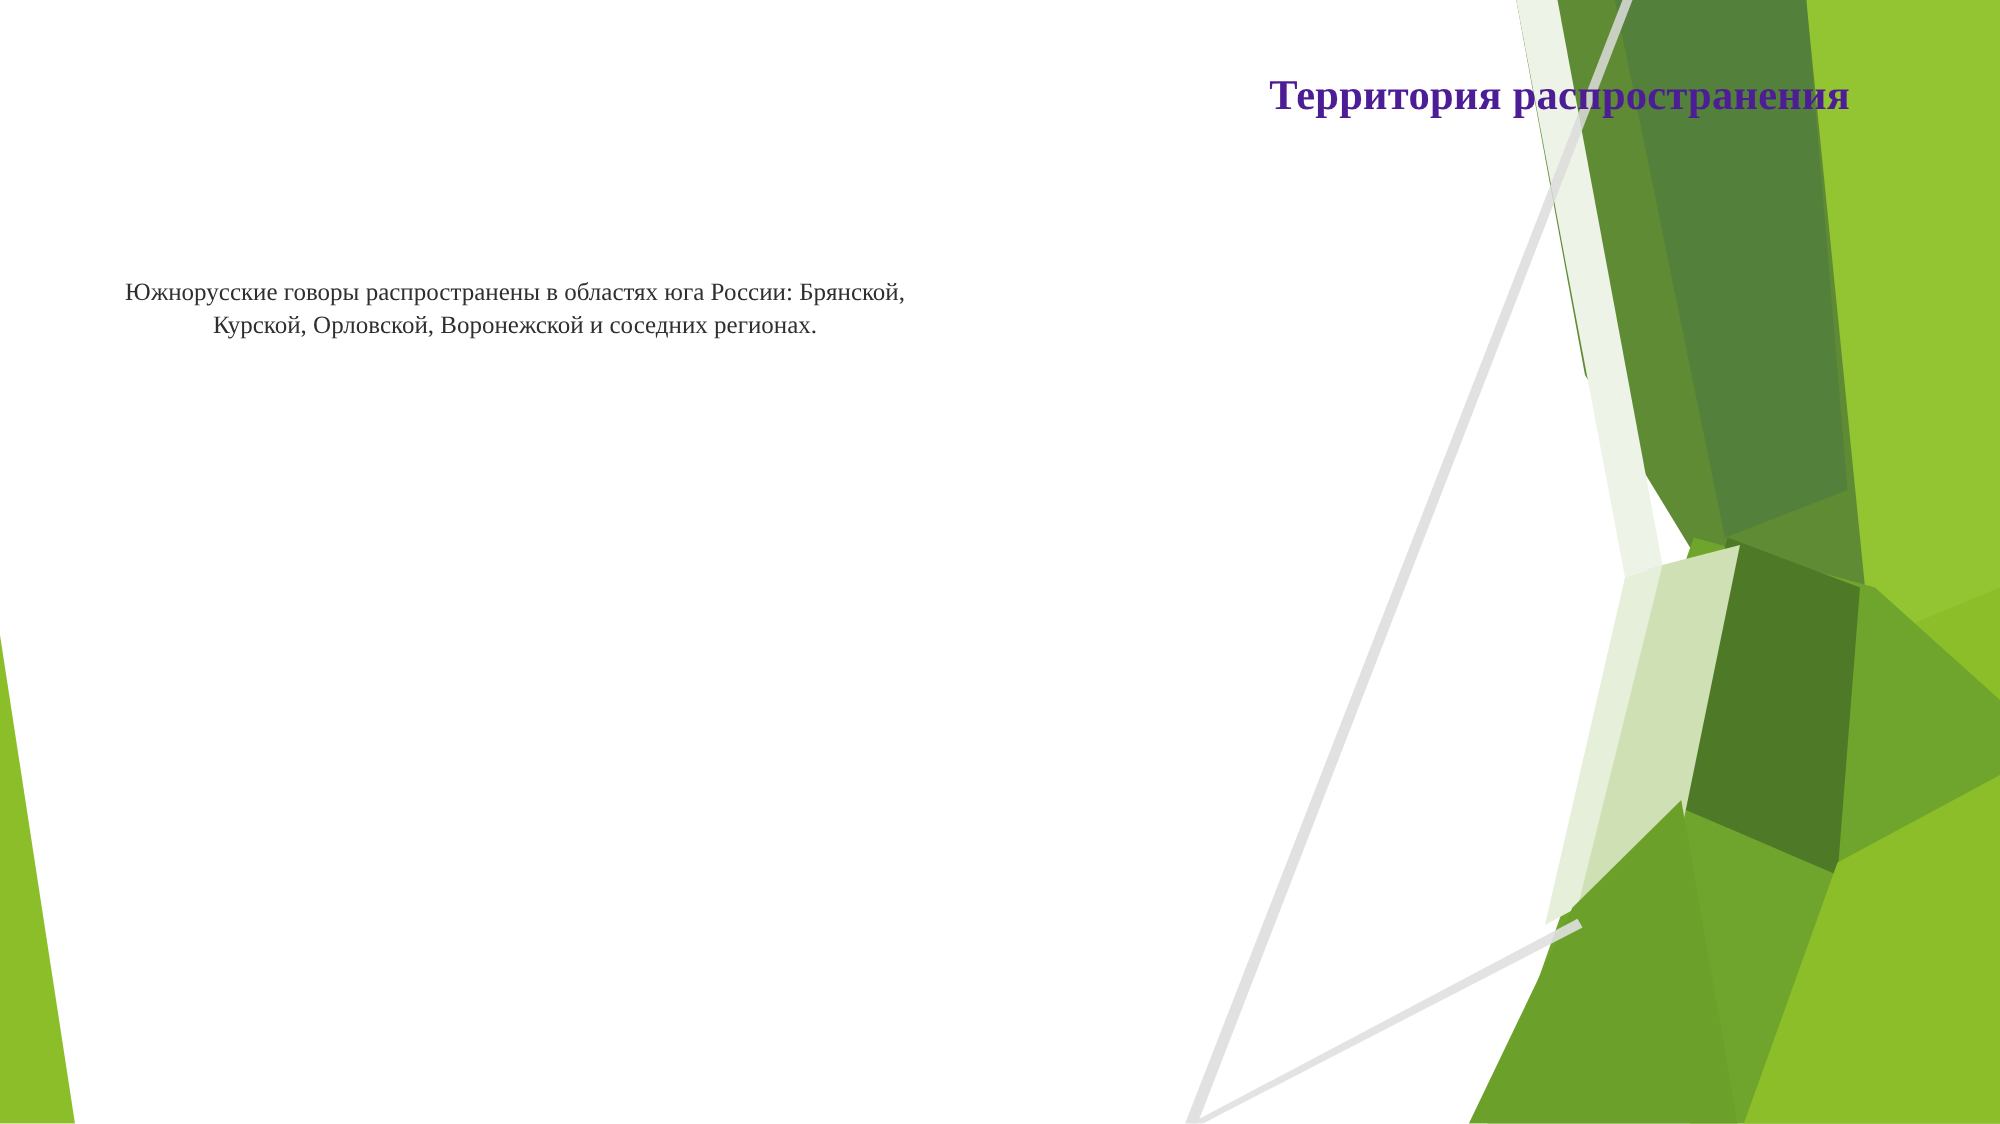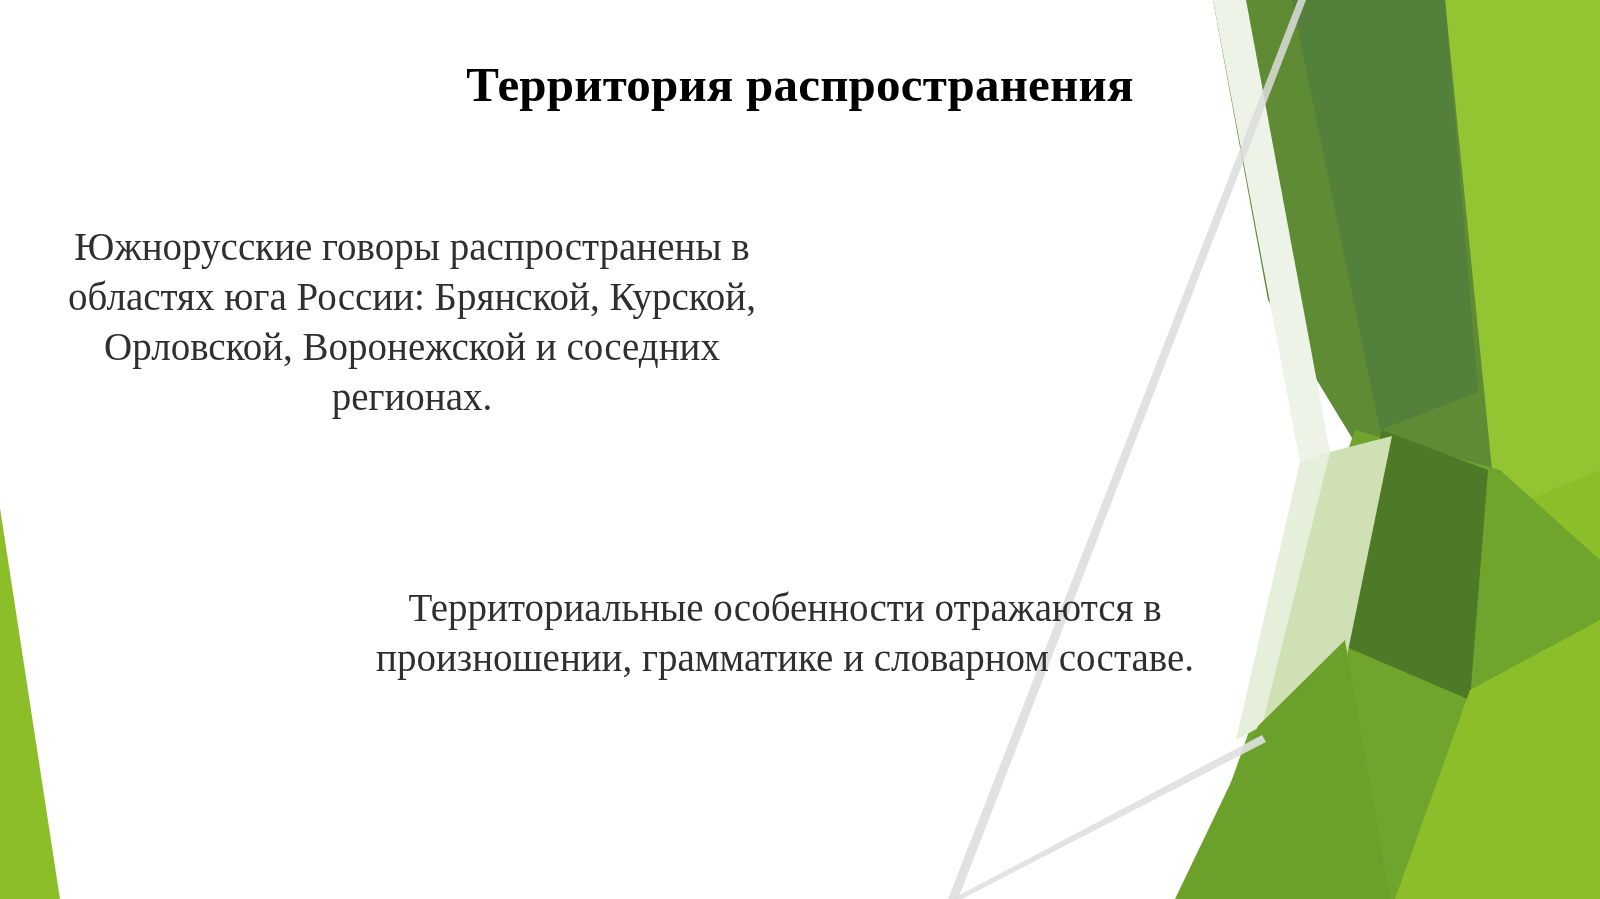--- a/index.html
+++ b/index.html
@@ -35,33 +35,33 @@
     position: absolute;
     inset: 0;
     z-index: 2;
   }
 
   .slide-title {
     position: absolute;
     left: 120px;
     top: 58px;
     width: 1360px;
-    text-align: center;
-    font-size: 49px;
+    text-align: right;
+    font-size: 34px;
     font-weight: bold;
-    color: #000000;
+    color: #4c1d95;
     letter-spacing: 0.2px;
     line-height: 1.12;
     white-space: nowrap;
   }
 
   .body-text {
     position: absolute;
     color: #2f2f2f;
-    font-size: 39px;
+    font-size: 20px;
     line-height: 1.28;
     text-align: center;
   }
 
   .block-left {
     left: 62px;
     top: 222px;
     width: 700px;
   }
 
@@ -113,16 +113,15 @@
     <polygon points="0,508 0,899 60,899" fill="#8CBE2A"></polygon>
   </svg>
 
   <div class="content">
 
     <div class="slide-title">Территория распространения</div>
 
     <div class="body-text block-left">Южнорусские говоры распространены в областях юга России: Брянской, Курской, Орловской, Воронежской и соседних регионах.</div>
 
 
-    <div class="body-text block-bottom">Территориальные особенности отражаются в произношении, грамматике и словарном составе.</div>
 
   </div>
 </div>
 
 </body></html>

